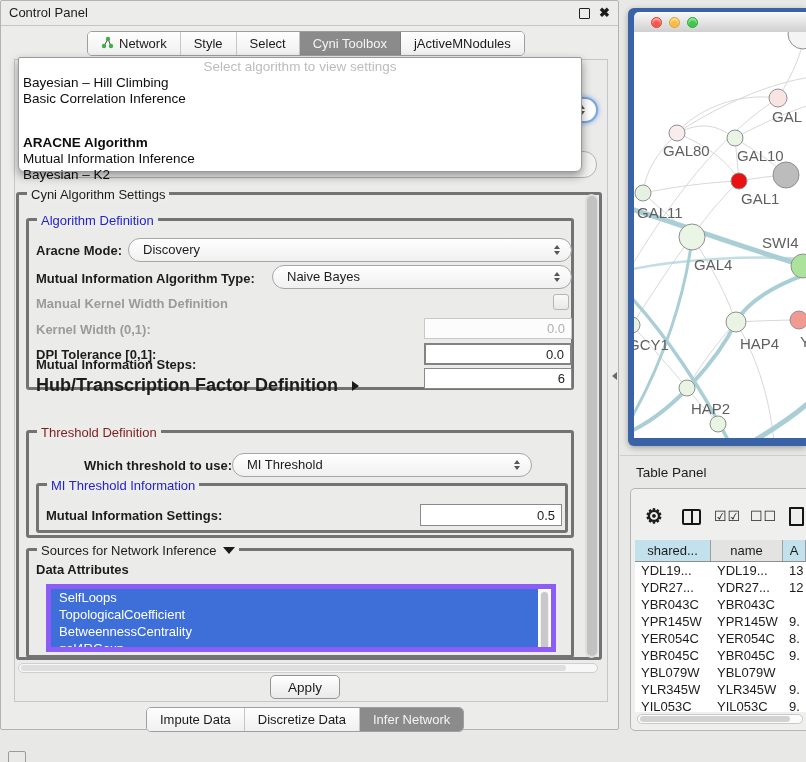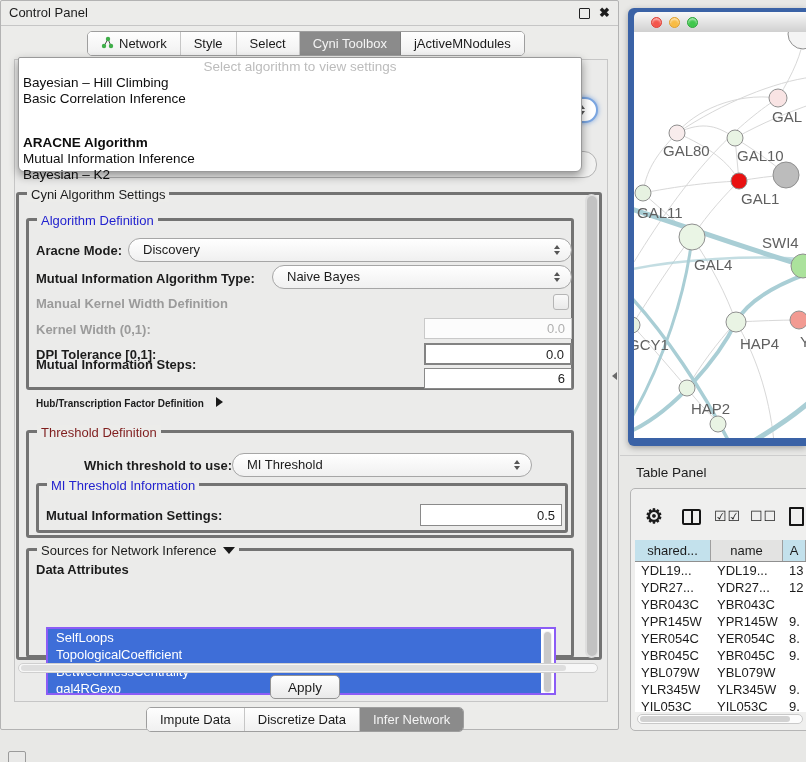--- a/index.html
+++ b/index.html
@@ -74,21 +74,21 @@
             border-right:6px solid transparent;border-top:7px solid #1a1a1a;}
 
   .vscroll{position:absolute;background:#dedede;border-radius:7px;}
   .vscroll .thumb{position:absolute;left:1.5px;right:1.5px;top:2px;bottom:2px;background:#c2c2c2;border-radius:6px;}
   #cp-hscroll{position:absolute;left:18px;top:663px;width:580px;height:10px;border:1px solid #cfcfcf;
               border-radius:5px;background:#f7f7f7;box-sizing:border-box;}
   #cp-hscroll .thumb{position:absolute;left:2px;top:1px;width:545px;height:6px;background:#dedede;border-radius:3px;}
 
   #attr-label{position:absolute;left:36px;top:562px;font-size:13px;font-weight:bold;}
   #attr-list{position:absolute;left:46px;top:584px;width:510px;height:68px;background:#fff;
-             border:2px solid #8b5cf6;overflow:hidden;box-sizing:border-box;margin-top:43px;}
+             border:5px solid #8b5cf6;overflow:hidden;box-sizing:border-box;}
   .attr-item{height:17px;line-height:17px;padding-left:8px;font-size:13px;background:#3e6ed8;color:#fff;
              width:calc(100% - 13px);box-sizing:border-box;white-space:nowrap;}
   #attr-scroll{position:absolute;right:2px;top:2px;width:9px;height:62px;background:#f2f2f2;border-radius:5px;}
   #attr-scroll .thumb{position:absolute;left:1px;right:1px;top:1px;bottom:1px;background:#c9c9c9;border-radius:4px;}
 
   #apply-btn{position:absolute;left:270px;top:675px;width:68px;height:22px;border:1px solid #949494;
              border-radius:5px;background:linear-gradient(#ffffff,#e9e9e9);font-size:13.5px;
              display:flex;align-items:center;justify-content:center;}
 
   
@@ -224,21 +224,21 @@
   </div>
   <span class="row-label" style="left:36px;top:347px;">DPI Tolerance [0,1]:</span>
   <div class="fld thick" style="left:424px;top:343px;width:148px;height:22px;">
     <span>0.0</span>
   </div>
   <span class="row-label" style="left:36px;top:357px;">Mutual Information Steps:</span>
   <div class="fld" style="left:424px;top:368px;width:148px;height:21px;">
     <span>6</span>
   </div>
 
-  <span class="row-label" style="left:36px;top:397px;font-size:10px;">
+  <span class="row-label" style="left:36px;top:375px;font-size:18px;">
     <span>Hub/Transcription Factor Definition</span>
     <span class="tri-right" style="margin-left:9px;"></span>
   </span>
 
   <div class="gb" style="left:26px;top:430px;width:548px;height:108px;">
     <span class="legend green">Threshold Definition</span>
   </div>
   <span class="row-label" style="left:84px;top:458px;">Which threshold to use:</span>
   <div class="combo" style="left:232px;top:453px;width:300px;">
     <span>MI Threshold</span>

